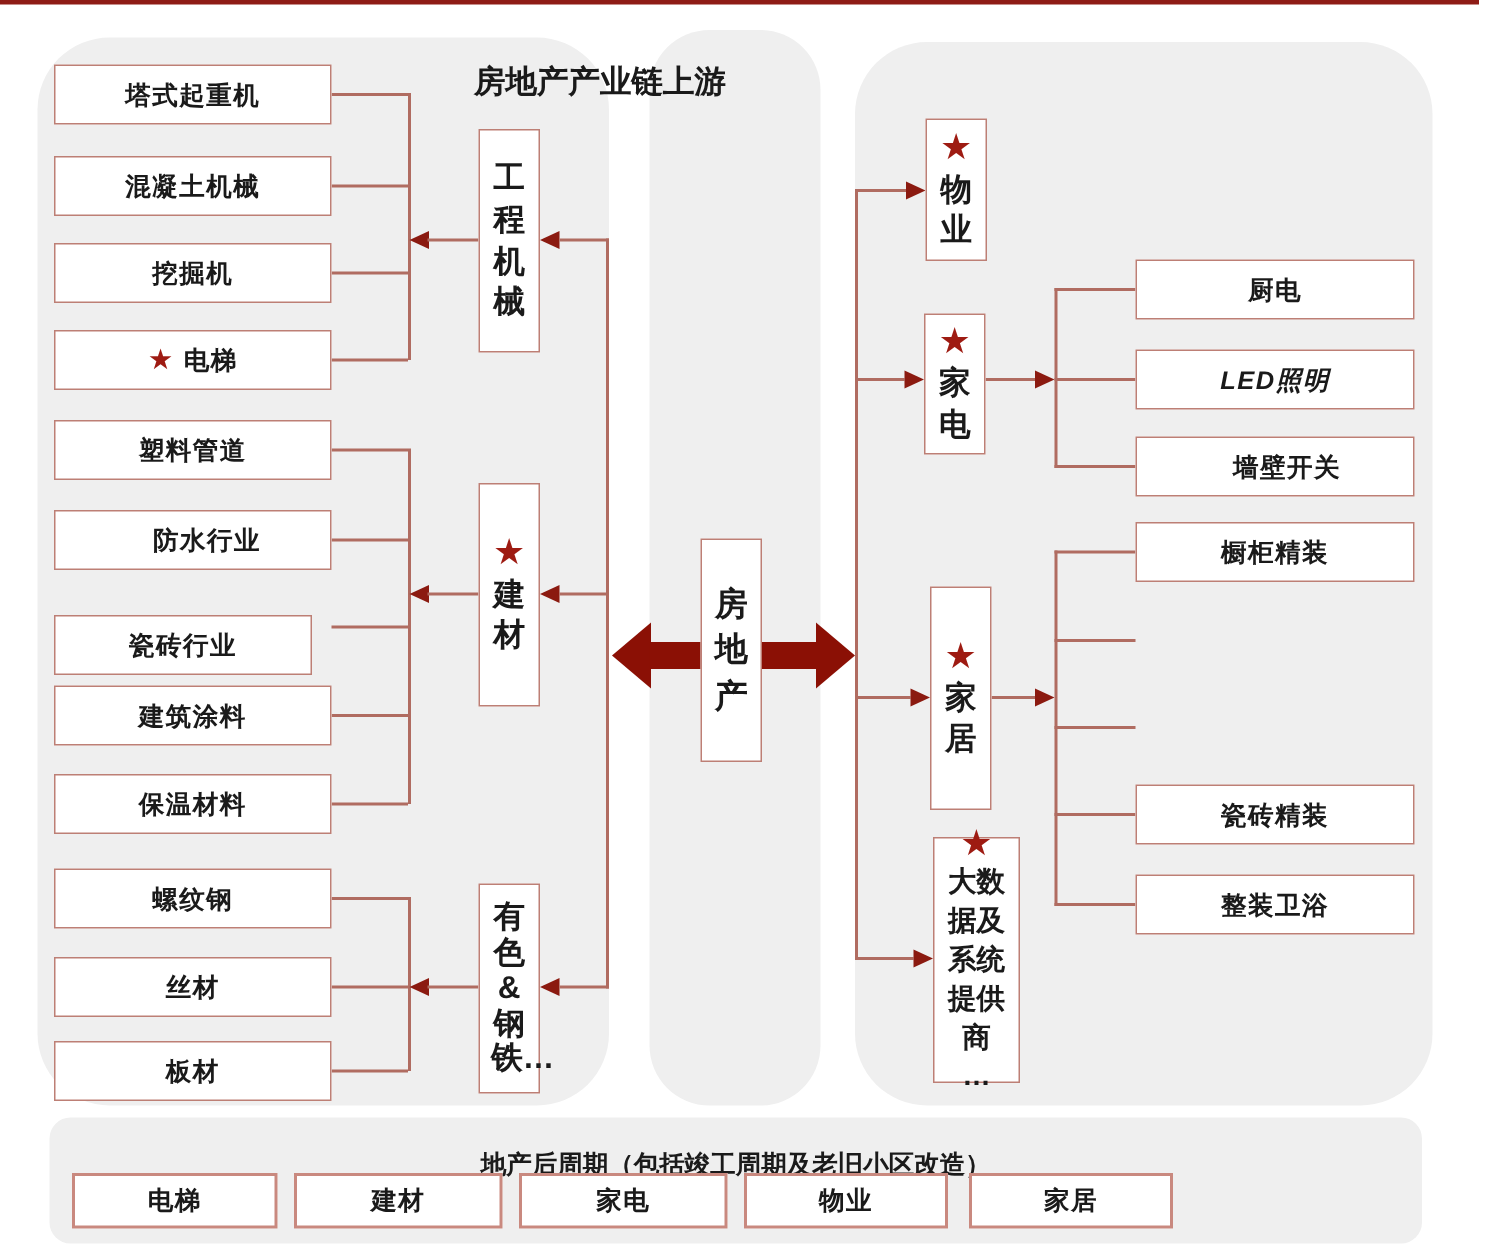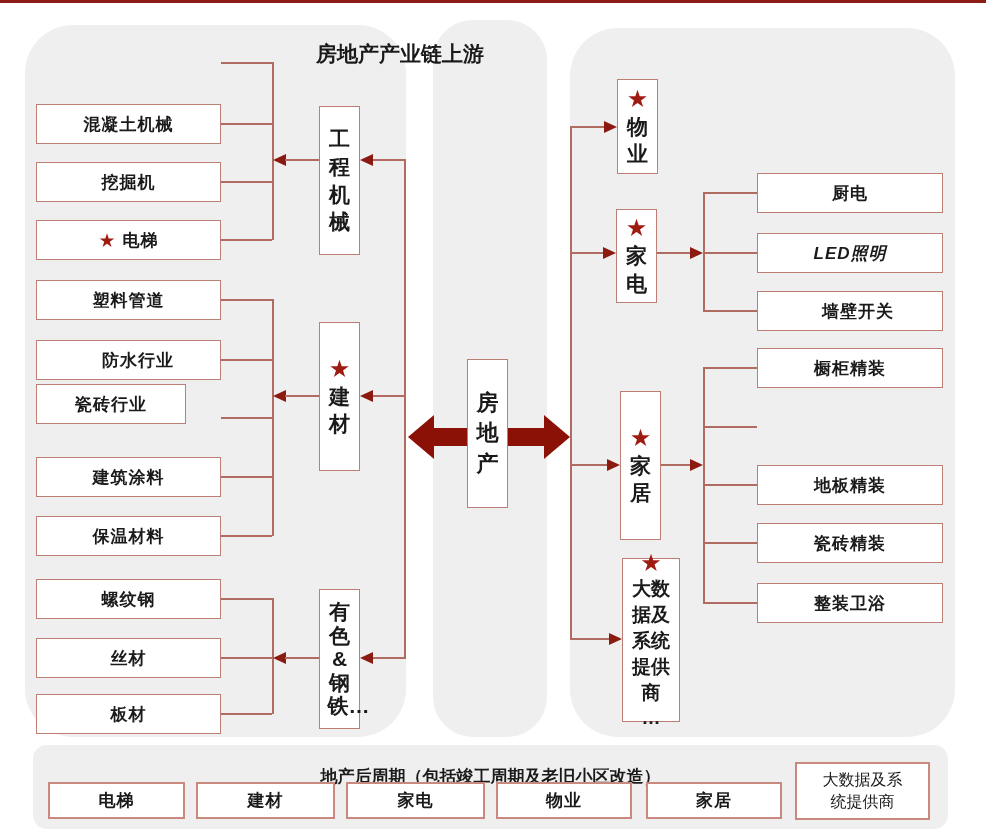--- a/index.html
+++ b/index.html
@@ -101,56 +101,59 @@
   <div class="hline" style="left:703px;top:367px;width:54px;"></div>
   <div class="hline" style="left:703px;top:426px;width:54px;"></div>
   <div class="hline" style="left:703px;top:484px;width:54px;"></div>
   <div class="hline" style="left:703px;top:542px;width:54px;"></div>
   <div class="hline" style="left:703px;top:602px;width:54px;"></div>
 
   <div class="bigarrow-head-l" style="left:408px;top:415px;"></div>
   <div class="bigarrow-body" style="left:433px;top:428px;width:112px;height:18px;"></div>
   <div class="bigarrow-head-r" style="left:544px;top:415px;"></div>
 
+  <div class="box item" style="left:36px;top:43px;width:185px;height:40px;">
+      <span>塔式起重机</span>
+    </div>
   <div class="box item" style="left:36px;top:104px;width:185px;height:40px;">
       <span>混凝土机械</span>
     </div>
   <div class="box item" style="left:36px;top:162px;width:185px;height:40px;">
       <span>挖掘机</span>
     </div>
   <div class="box item" style="left:36px;top:220px;width:185px;height:40px;">
       <span class="star-sm">★</span>
       <span>电梯</span>
     </div>
   <div class="box item" style="left:36px;top:280px;width:185px;height:40px;">
       <span>塑料管道</span>
     </div>
   <div class="box item" style="left:36px;top:340px;width:185px;height:40px;padding-left:19px;">
       <span>防水行业</span>
     </div>
-  <div class="box item" style="left:36px;top:384px;width:150px;height:40px;">
+  <div class="box item" style="left:36px;top:410px;width:172px;height:40px;">
       <span>瓷砖行业</span>
     </div>
   <div class="box item" style="left:36px;top:457px;width:185px;height:40px;">
       <span>建筑涂料</span>
     </div>
   <div class="box item" style="left:36px;top:516px;width:185px;height:40px;">
       <span>保温材料</span>
     </div>
   <div class="box item" style="left:36px;top:579px;width:185px;height:40px;">
       <span>螺纹钢</span>
     </div>
   <div class="box item" style="left:36px;top:638px;width:185px;height:40px;">
       <span>丝材</span>
     </div>
   <div class="box item" style="left:36px;top:694px;width:185px;height:40px;">
       <span>板材</span>
     </div>
 
-  <div class="box hub" style="left:319px;top:86px;width:41px;height:149px;margin-top:20px;">
+  <div class="box hub" style="left:319px;top:86px;width:41px;height:149px;">
       <span class="lbl">工程机械</span>
     </div>
   <div class="box hub" style="left:319px;top:322px;width:41px;height:149px;">
       <span class="star">★</span>
       <span class="lbl">建材</span>
     </div>
   <div class="box hub tight" style="left:319px;top:589px;width:41px;height:140px;">
       <span class="lbl">有色&amp;钢铁…</span>
     </div>
 
@@ -180,23 +183,20 @@
       <span>厨电</span>
     </div>
   <div class="box item" style="left:757px;top:233px;width:186px;height:40px;font-style:italic;">
       <span>LED照明</span>
     </div>
   <div class="box item" style="left:757px;top:291px;width:186px;height:40px;padding-left:16px;">
       <span>墙壁开关</span>
     </div>
   <div class="box item" style="left:757px;top:348px;width:186px;height:40px;">
       <span>橱柜精装</span>
-    </div>
-  <div class="box item" style="left:757px;top:465px;width:186px;height:40px;">
-      <span>地板精装</span>
     </div>
   <div class="box item" style="left:757px;top:523px;width:186px;height:40px;">
       <span>瓷砖精装</span>
     </div>
   <div class="box item" style="left:757px;top:583px;width:186px;height:40px;">
       <span>整装卫浴</span>
     </div>
 
   <div class="title-sm" style="left:33px;top:753px;width:915px;">地产后周期（包括竣工周期及老旧小区改造）</div>
   <div class="box item post-item" style="left:48px;top:782px;width:137px;height:37px;">
@@ -207,16 +207,14 @@
     </div>
   <div class="box item post-item" style="left:346px;top:782px;width:139px;height:37px;">
       <span>家电</span>
     </div>
   <div class="box item post-item" style="left:496px;top:782px;width:136px;height:37px;">
       <span>物业</span>
     </div>
   <div class="box item post-item" style="left:646px;top:782px;width:136px;height:37px;">
       <span>家居</span>
     </div>
-  <div class="box post-wide" style="left:795px;top:762px;width:135px;height:58px;"><span>大数据及系
-统提供商</span></div>
 
 </div>
 
 </body></html>

